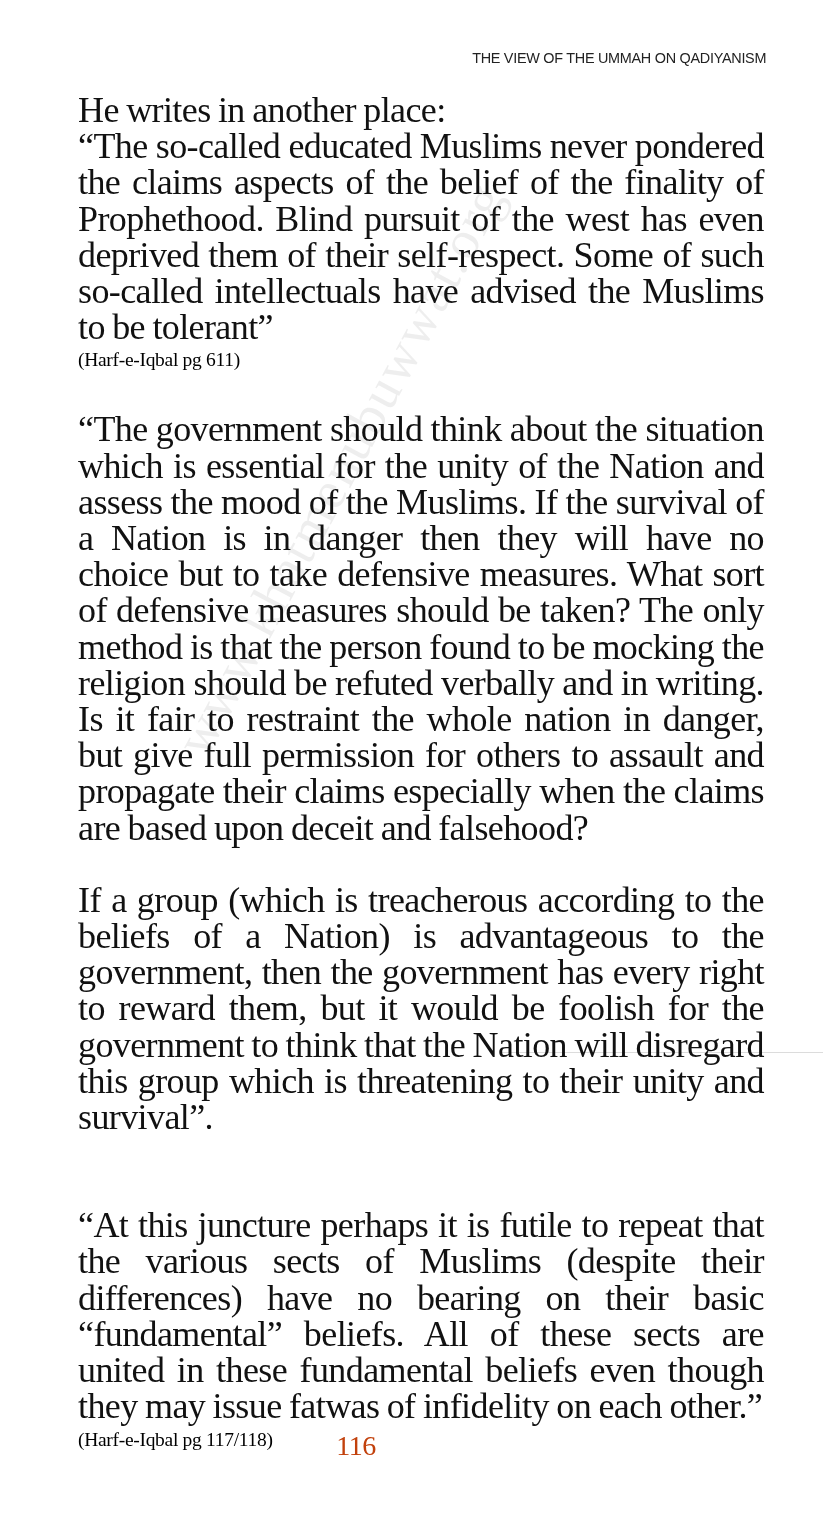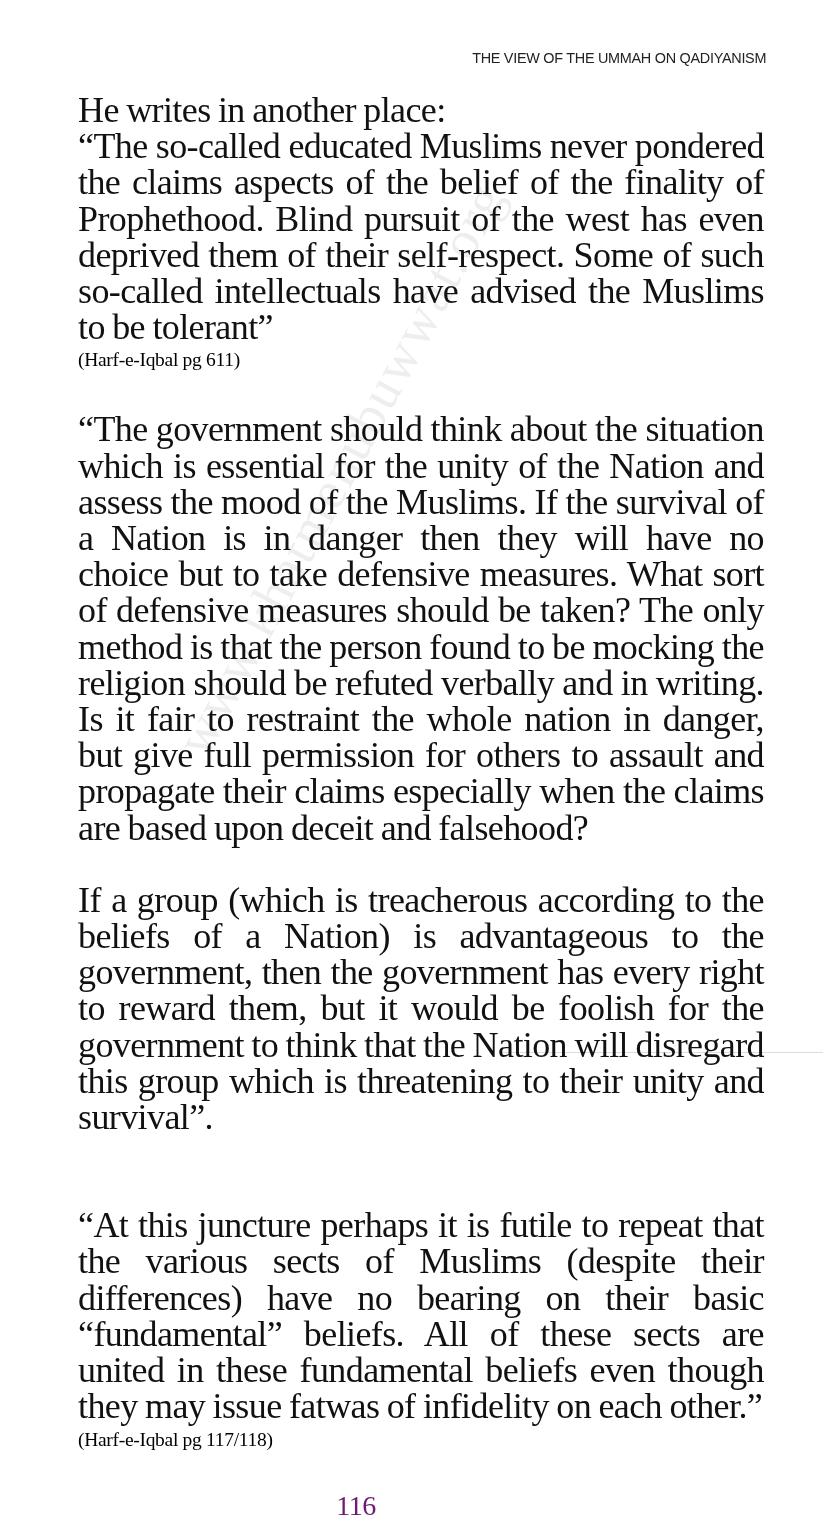--- a/index.html
+++ b/index.html
@@ -48,27 +48,27 @@
     .cite {
       margin: 0;
       font-size: 19.5px;
       line-height: 30px;
       letter-spacing: -0.3px;
       color: #000000;
     }
     .gap { height: 36px; }
     .page-number {
       position: absolute;
-      top: 1490px;
+      top: 1430px;
       left: 0;
       width: 712px;
       text-align: center;
       font-size: 28px;
       letter-spacing: -0.5px;
-      color: #701a75;
+      color: #c2410c;
     }
     .watermark {
       position: absolute;
       left: 190px;
       top: 720px;
       font-family: "Liberation Serif", "DejaVu Serif", serif;
       font-size: 54px;
       color: rgba(120,120,120,0.13);
       transform: rotate(-62deg);
       transform-origin: left center;

